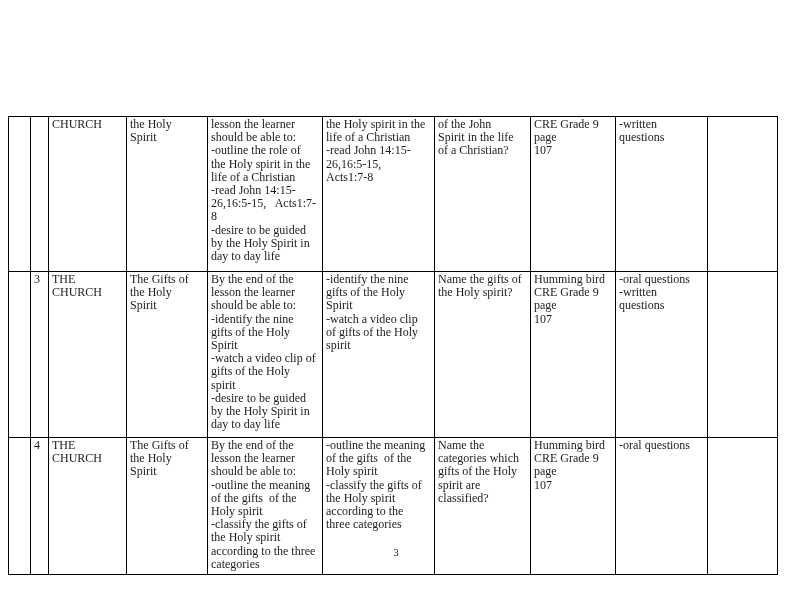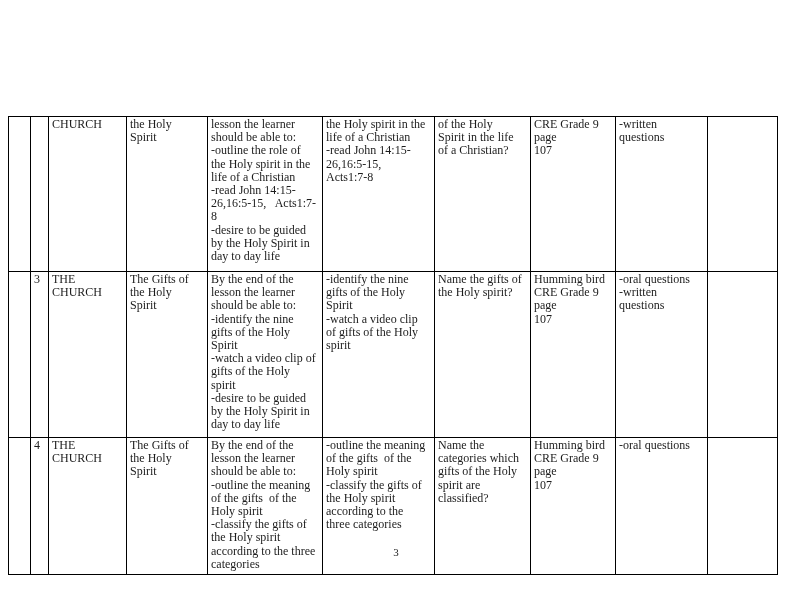--- a/index.html
+++ b/index.html
@@ -81,21 +81,21 @@
 26,16:5-15,   Acts1:7-
 8
 -desire to be guided
 by the Holy Spirit in
 day to day life</span></td>
         <td>the Holy spirit in the
 life of a Christian
 -read John 14:15-
 26,16:5-15,
 Acts1:7-8</td>
-        <td>of the Holy
+        <td>of the John
 Spirit in the life
 of a Christian?</td>
         <td>CRE Grade 9
 page
 107</td>
         <td>-written
 questions</td>
         <td></td>
       </tr>
       <tr class="r1">

